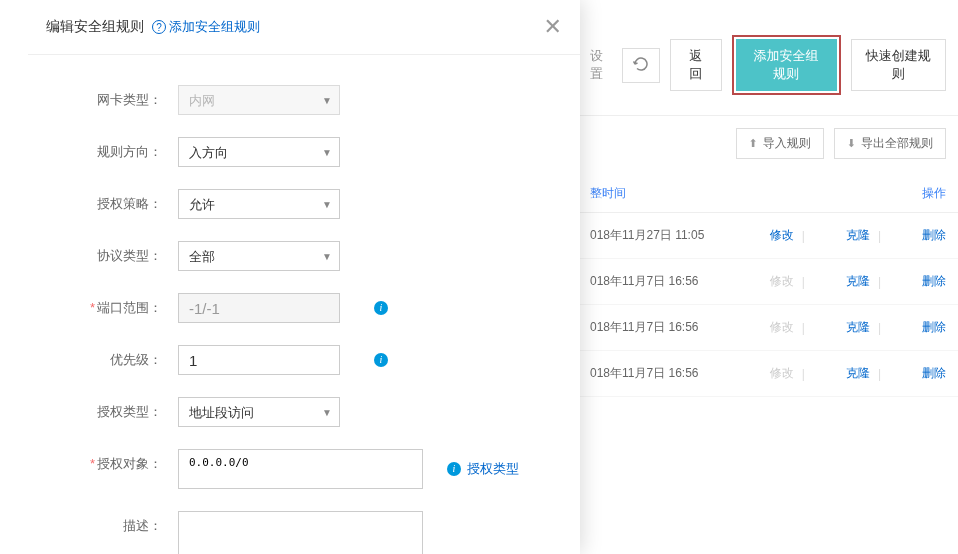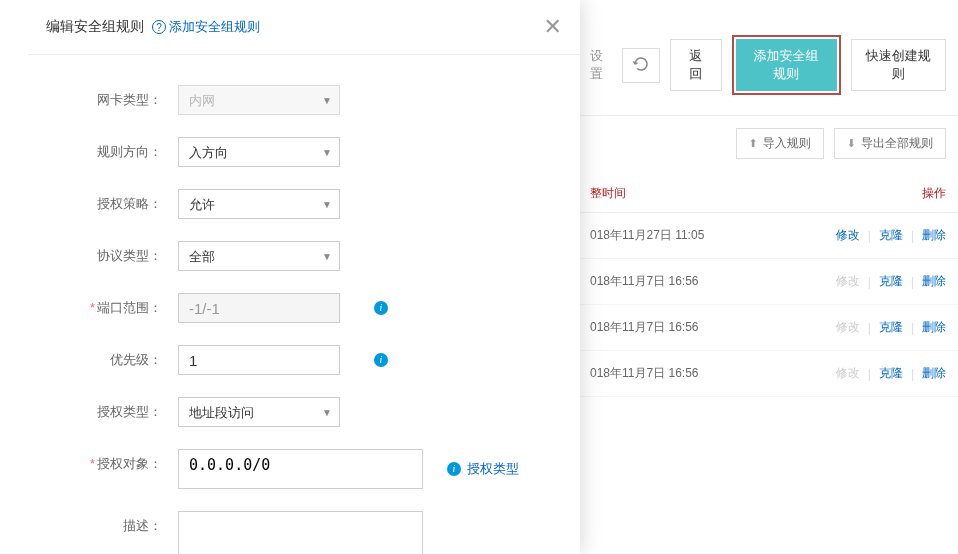--- a/index.html
+++ b/index.html
@@ -11,25 +11,25 @@
     .bg-btn { border: 1px solid #ddd; background: #fff; padding: 7px 14px; font-size: 13px; color: #333; cursor: pointer; }
     .bg-btn-refresh { padding: 7px 10px; }
     .bg-btn-primary { background: #4dc3c8; color: #fff; border-color: #4dc3c8; }
     .red-box { border: 2px solid #b84a4a; padding: 2px; display: inline-block; }
     .red-box .bg-btn-primary { margin: 0; }
     
     .bg-secondary-row { display: flex; justify-content: flex-end; gap: 10px; padding: 12px 12px 8px; }
     .bg-upload-btn { border: 1px solid #ddd; background: #fff; padding: 6px 12px; font-size: 12px; color: #666; display: flex; align-items: center; gap: 5px; cursor: pointer; }
     .upload-icon { font-size: 11px; color: #999; }
     
-    .bg-table-header { display: flex; justify-content: space-between; padding: 18px 12px 10px; color: #b91c1c; font-size: 12px; border-bottom: 1px solid #eee; }
+    .bg-table-header { display: flex; justify-content: space-between; padding: 18px 12px 10px; color: #3b82f6; font-size: 12px; border-bottom: 1px solid #eee; }
     .bg-row { display: flex; align-items: center; padding: 14px 12px; border-bottom: 1px solid #f5f5f5; font-size: 12px; }
     .bg-date { flex: 1; color: #666; }
     .bg-actions { display: flex; gap: 8px; align-items: center; }
-    .bg-action { color: #06c; cursor: pointer; font-size: 12px; }
+    .bg-action { color: #06c; cursor: pointer; font-size: 12px; margin-left: 33px; }
     .bg-action.disabled { color: #ccc; }
     .bg-divider { color: #ddd; }
     
     .modal { position: absolute; top: 0; left: 0; width: 580px; height: 554px; background: #fff; box-shadow: 2px 0 20px rgba(0,0,0,0.15); padding-left: 28px; }
     .modal-header { display: flex; justify-content: space-between; align-items: center; padding: 14px 18px; border-bottom: 1px solid #eee; }
     .modal-title { font-size: 14px; color: #333; display: flex; align-items: center; gap: 8px; }
     .modal-title-link { color: #06c; font-size: 13px; display: flex; align-items: center; gap: 3px; }
     .help-icon { display: inline-block; width: 14px; height: 14px; border: 1px solid #06c; border-radius: 50%; font-size: 10px; line-height: 13px; text-align: center; color: #06c; }
     .close-x { font-size: 22px; color: #999; cursor: pointer; font-weight: 300; }
     
@@ -37,21 +37,21 @@
     .form-row { display: flex; align-items: flex-start; margin-bottom: 22px; }
     .form-label { width: 130px; text-align: right; padding-right: 16px; padding-top: 6px; color: #666; font-size: 13px; }
     .req-star { color: #f56c6c; margin-right: 2px; }
     .form-control-wrap { position: relative; display: flex; align-items: center; }
     .form-select { width: 162px; height: 30px; border: 1px solid #ccc; background: #fff; padding: 0 24px 0 10px; font-size: 13px; color: #333; appearance: none; position: relative; cursor: pointer; }
     .form-select.disabled { background: #f5f5f5; color: #999; }
     .select-wrap { position: relative; display: inline-block; }
     .select-arrow { position: absolute; right: 8px; top: 50%; transform: translateY(-50%); pointer-events: none; font-size: 10px; color: #888; }
     .form-input { width: 162px; height: 30px; border: 1px solid #ccc; padding: 0 10px; font-size: 15px; color: #333; }
     .form-input.disabled { background: #f5f5f5; color: #999; }
-    .form-textarea { width: 245px; height: 56px; border: 1px solid #ccc; padding: 6px 10px; font-size: 15px; resize: none; }
+    .form-textarea { width: 245px; height: 56px; border: 1px solid #ccc; padding: 6px 10px; font-size: 11px; resize: none; }
     .textarea-auth { width: 245px; height: 40px; }
     .info-icon { display: inline-block; width: 14px; height: 14px; background: #0099dd; color: #fff; border-radius: 50%; font-size: 10px; font-style: italic; font-family: Georgia, serif; text-align: center; line-height: 14px; margin-left: 34px; cursor: pointer; }
     .help-link { color: #06c; font-size: 13px; margin-left: 24px; display: flex; align-items: center; gap: 4px; cursor: pointer; }
     .help-link .info-icon { margin-left: 0; margin-right: 2px; }
     .refresh-icon { display: inline-block; width: 16px; height: 16px; }
   </style>
 </head>
 <body>
 
 <div class="background-page">

